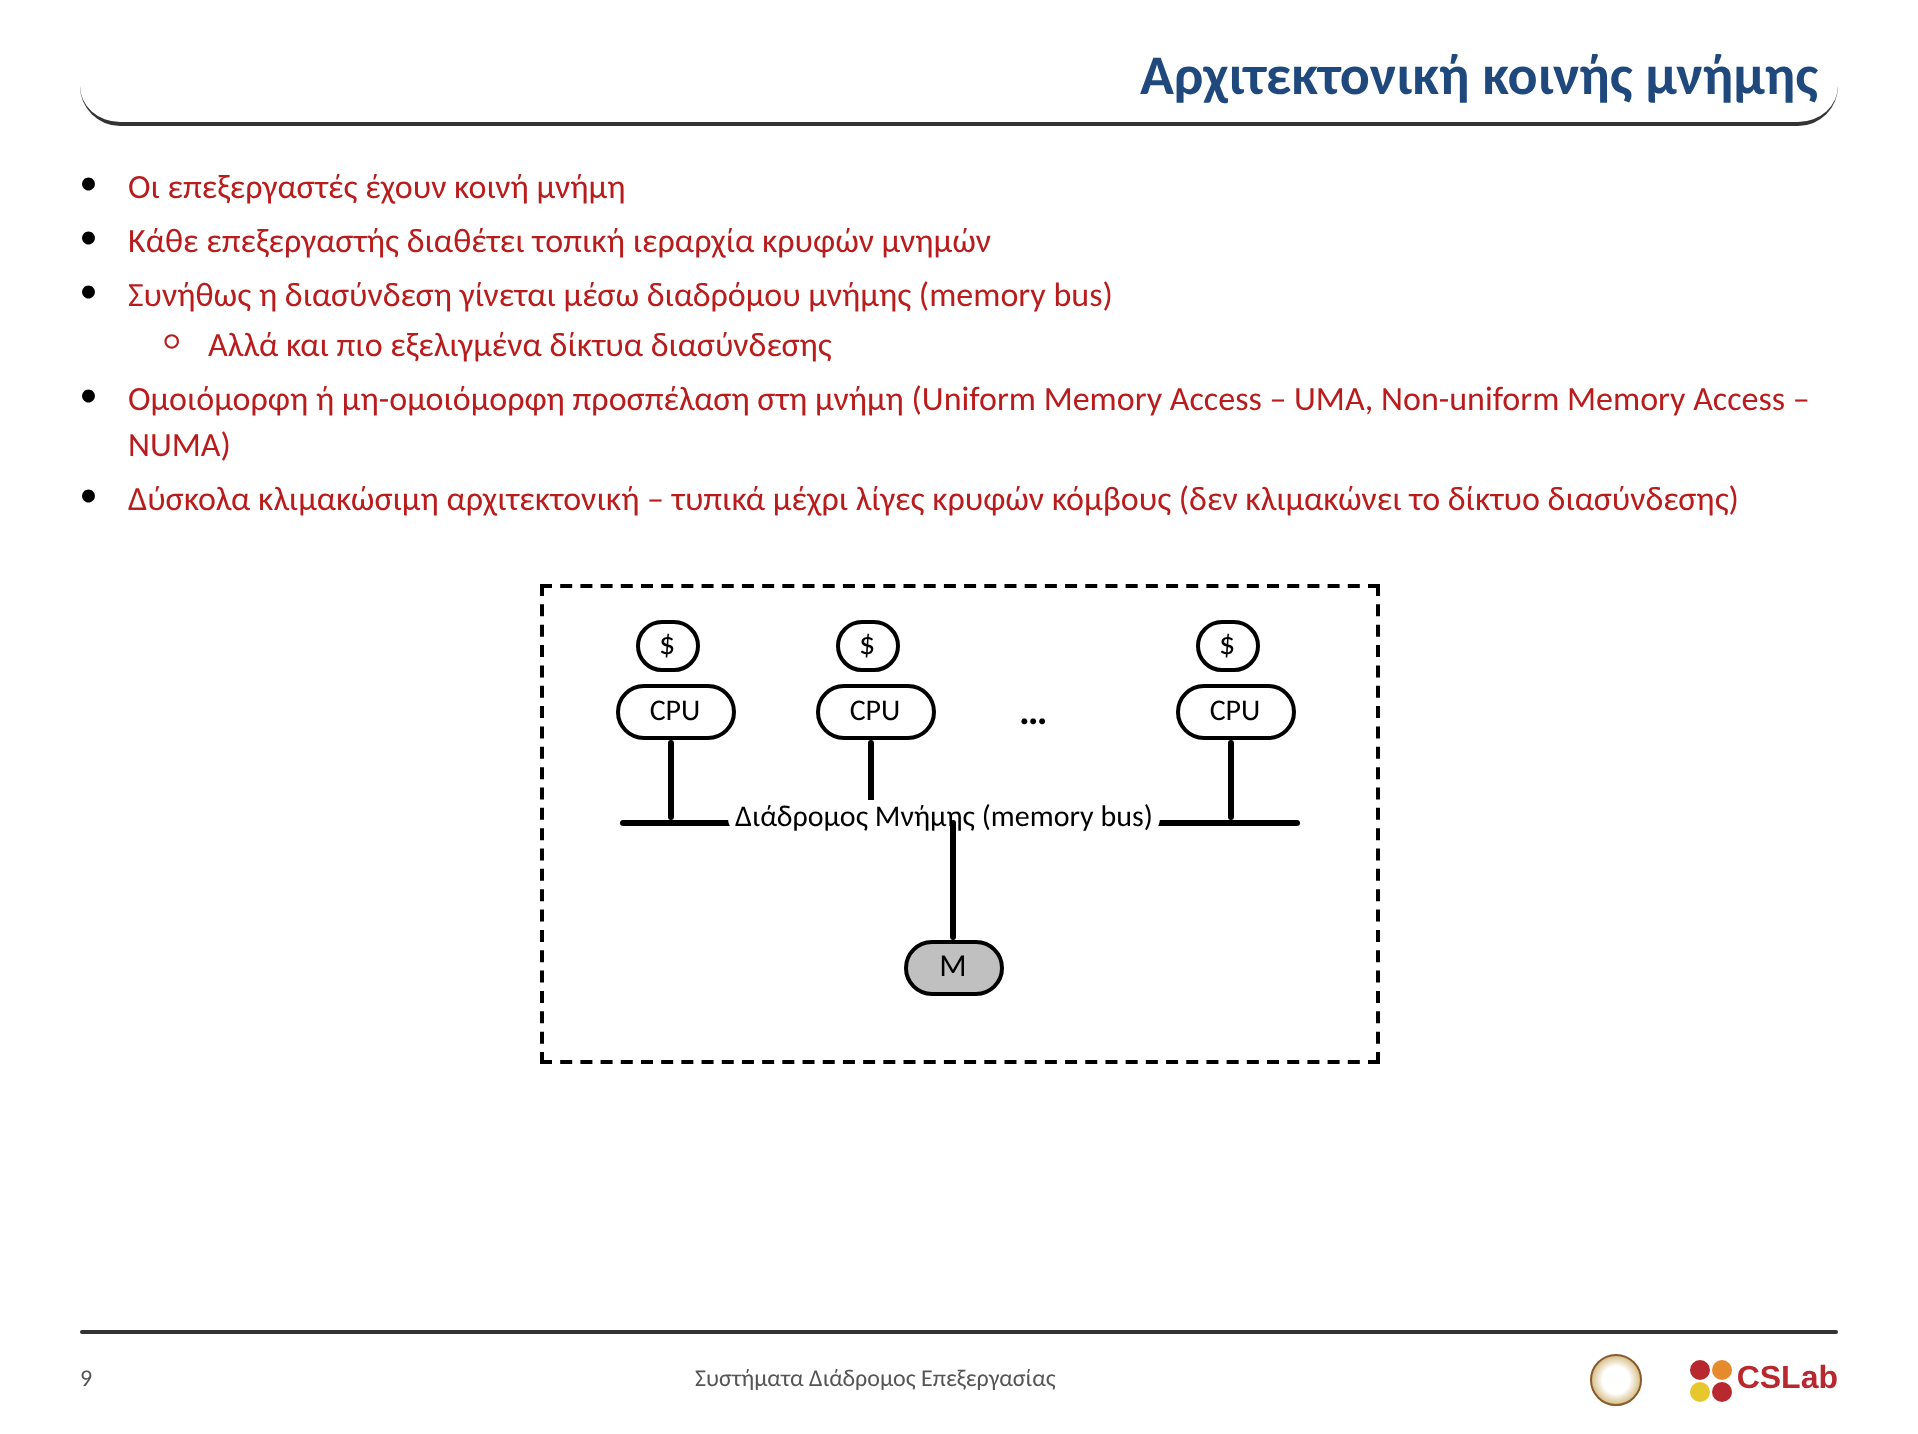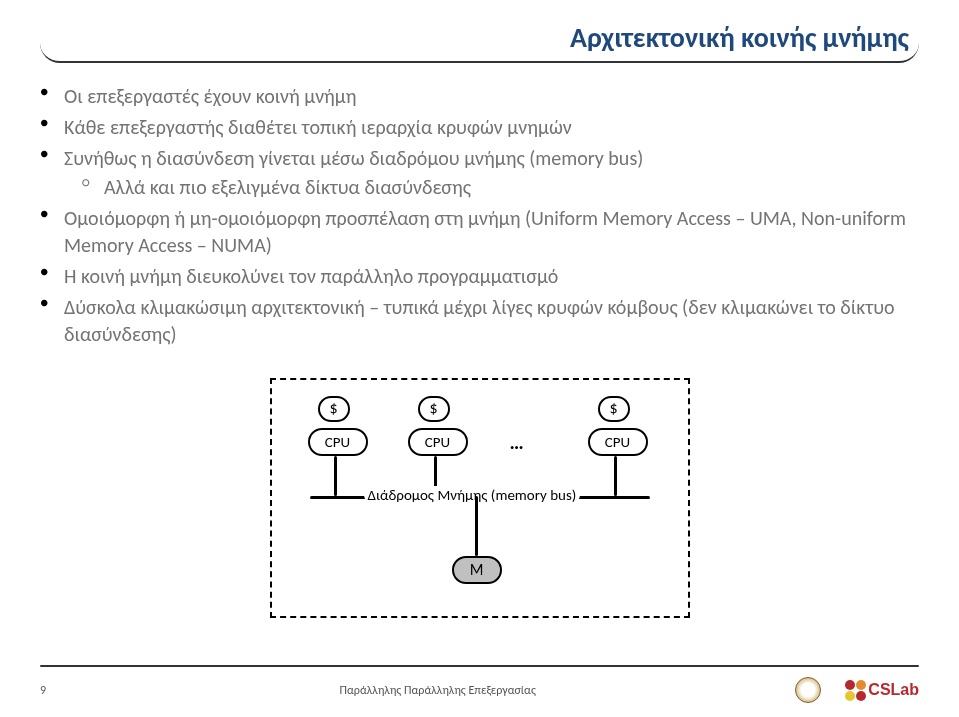--- a/index.html
+++ b/index.html
@@ -23,23 +23,23 @@
     font-weight: bold;
     text-align: right;
     padding-right: 10px;
     border-bottom: 2px solid #333;
     padding-bottom: 6px;
     margin-bottom: 20px;
   }
   ul.bullets {
     list-style: none;
     padding-left: 0;
-    font-size: 20px;
+    font-size: 17px;
     line-height: 1.35;
-    color: #737373;
+    color: #b91c1c;
   }
   ul.bullets > li {
     position: relative;
     padding-left: 24px;
     margin-bottom: 4px;
   }
   ul.bullets > li::before {
     content: "●";
     position: absolute;
     left: 0;
@@ -197,21 +197,20 @@
   <ul class="bullets">
     <li><span>Οι επεξεργαστές έχουν κοινή μνήμη</span></li>
     <li><span>Κάθε επεξεργαστής διαθέτει τοπική ιεραρχία κρυφών μνημών</span></li>
     <li>
       <span>Συνήθως η διασύνδεση γίνεται μέσω διαδρόμου μνήμης (memory bus)</span>
       <ul class="sub">
         <li><span>Αλλά και πιο εξελιγμένα δίκτυα διασύνδεσης</span></li>
       </ul>
     </li>
     <li><span>Ομοιόμορφη ή μη-ομοιόμορφη προσπέλαση στη μνήμη (Uniform Memory Access – UMA, Non-uniform Memory Access – NUMA)</span></li>
-    <li><span>Η κοινή μνήμη διευκολύνει τον παράλληλο προγραμματισμό</span></li>
     <li><span>Δύσκολα κλιμακώσιμη αρχιτεκτονική – τυπικά μέχρι λίγες κρυφών κόμβους (δεν κλιμακώνει το δίκτυο διασύνδεσης)</span></li>
   </ul>
 
   <div class="diagram">
     <div class="dashed-box"></div>
 
     <div class="cache" style="left:48px; top:18px;">$</div>
     <div class="cache" style="left:148px; top:18px;">$</div>
     <div class="cache" style="left:328px; top:18px;">$</div>
 
@@ -228,21 +227,21 @@
     <div class="bus-line" style="left:40px; right:40px; top:118px;"></div>
     <div class="bus-label" style="left:94px; top:108px;">Διάδρομος Μνήμης (memory bus)</div>
 
     <div class="vert-line" style="left:205px; top:118px; height:60px;"></div>
     <div class="mem" style="left:182px; top:178px;">M</div>
   </div>
 
   <div class="footer-line"></div>
   <div class="footer">
     <div class="page-num">9</div>
-    <div class="footer-text">Παράλληλης Παράλληλης Επεξεργασίας</div>
+    <div class="footer-text">Συστήματα Διάδρομος Επεξεργασίας</div>
     <div class="logos">
       <div class="logo-ntua"></div>
       <div class="logo-cslab">
         <div class="cslab-sq">
           <div></div>
             <div></div>
             <div></div>
             <div></div>
         </div>
         <div class="cslab-text">CSLab</div>

